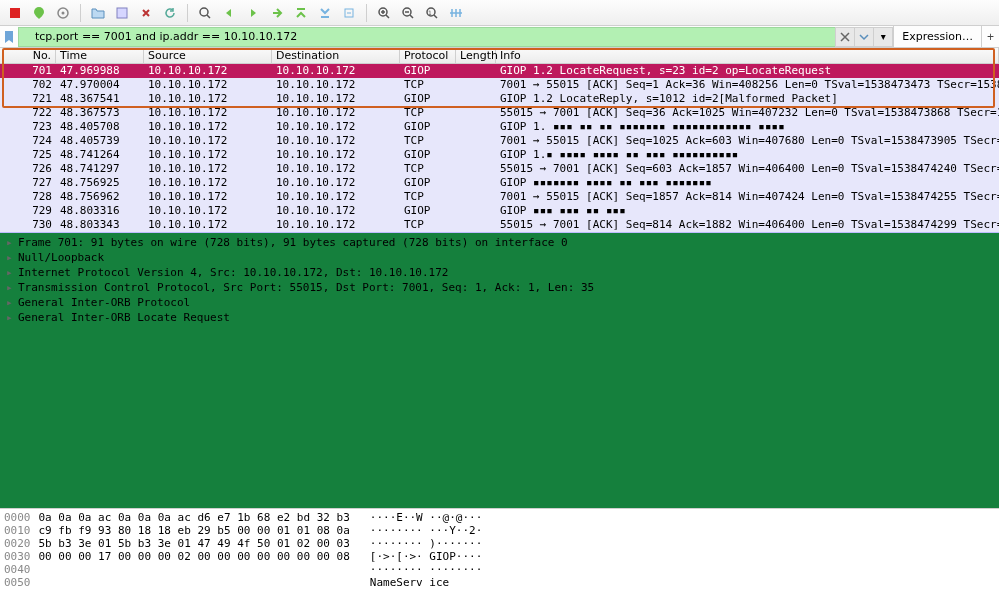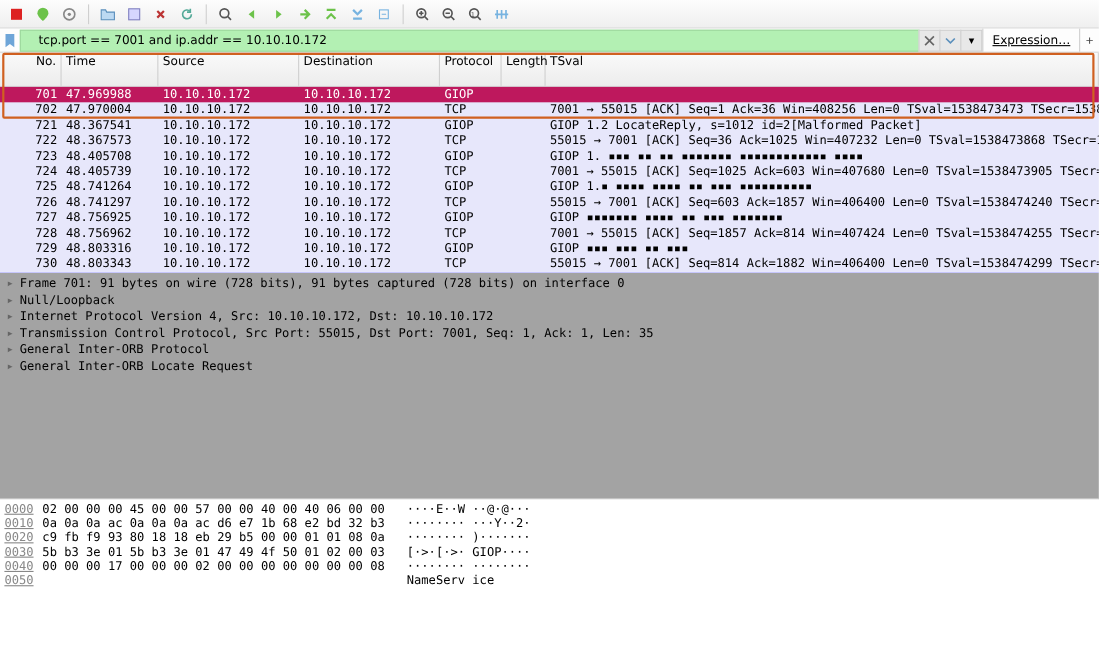--- a/index.html
+++ b/index.html
@@ -9,50 +9,50 @@
   .toolbar { display:flex; align-items:center; height:26px; background:linear-gradient(#fdfdfd,#efefef); border-bottom:1px solid #cfcfcf; padding:0 4px; gap:2px; }
   .tbtn { width:22px; height:20px; display:flex; align-items:center; justify-content:center; border:1px solid transparent; border-radius:2px; }
   .tbtn svg { display:block; }
   .tsep { width:1px; height:18px; background:#cfcfcf; margin:0 4px; }
 
   
   .filterbar { display:flex; align-items:center; height:22px; border-bottom:1px solid #cfcfcf; background:#fdfdfd; }
   .filt-ico { width:18px; display:flex; align-items:center; justify-content:center; }
   .filter-input { flex:1; height:20px; background:#b3f0b3; border:1px solid #9dd89d; padding:0 16px; font:11px/18px "DejaVu Sans",sans-serif; color:#000; }
   .filt-btn { width:20px; height:20px; display:flex; align-items:center; justify-content:center; background:#e8e8e8; border:1px solid #cfcfcf; margin-left:-1px; font:10px sans-serif; }
-  .expr { padding:0 8px; font:11px "DejaVu Sans",sans-serif; color:#000; border-left:1px solid #cfcfcf; height:100%; display:flex; align-items:center;text-decoration:underline; }
+  .expr { padding:0 8px; font:11px "DejaVu Sans",sans-serif; color:#000; border-left:1px solid #cfcfcf; height:100%; display:flex; align-items:center; }
   .plus { width:18px; text-align:center; font:12px sans-serif; color:#444; border-left:1px solid #cfcfcf; height:100%; display:flex; align-items:center; justify-content:center;}
 
   
   .plist { border-bottom:1px solid #bcbcff; }
-  .phdr { display:flex; height:31px; background:linear-gradient(#fafafa,#ececec); border-bottom:1px solid #cfcfcf; font:11px "DejaVu Sans",sans-serif; color:#000;}
+  .phdr { display:flex; height:16px; background:linear-gradient(#fafafa,#ececec); border-bottom:1px solid #cfcfcf; font:11px "DejaVu Sans",sans-serif; color:#000;}
   .phdr div { padding:1px 4px; border-right:1px solid #cfcfcf;}
   .c-no{width:56px;text-align:right;} .c-time{width:88px;} .c-src{width:128px;} .c-dst{width:128px;} .c-proto{width:56px;} .c-len{width:40px;text-align:right;} .c-info{flex:1;}
   .prows { background:#e7e7fb; }
   .prow { display:flex; height:14px; font:11px/14px "DejaVu Sans Mono",monospace; }
   .prow > div { padding:0 4px; white-space:nowrap; overflow:hidden; text-overflow:clip;}
   .prow.sel { background:#be185d; color:#fff; }
   .prow .c-no{width:56px;text-align:right;}
   .prow .c-time{width:88px;}
   .prow .c-src{width:128px;}
   .prow .c-dst{width:128px;}
   .prow .c-proto{width:56px;}
   .prow .c-len{width:40px;text-align:right;margin-top:46px;}
   .prow .c-info{flex:1;}
   .frame { border:2px solid #d06020; border-radius:2px; position:absolute; pointer-events:none;}
   .plist-wrap{ position:relative; }
 
   
-  .details { background:#a3a3a3; padding:2px 6px 6px 6px; height:206px; overflow:hidden; border-bottom:1px solid #cfcfcf;}
+  .details { background:#15803d; padding:2px 6px 6px 6px; height:276px; overflow:hidden; border-bottom:1px solid #cfcfcf;}
   .drow { font:11px/15px "DejaVu Sans Mono",monospace; }
   .drow::before { content:"▸"; display:inline-block; width:12px; color:#666;}
 
   
   .hex { display:flex; font:11px/13px "DejaVu Sans Mono",monospace; padding:2px 0 8px 0; background:#fff;}
-  .hex .off { color:#888; padding:0 8px 0 4px; text-align:right;text-decoration:underline;}
+  .hex .off { color:#888; padding:0 8px 0 4px; text-align:right;}
   .hex .bytes { padding-right:20px; }
   .hex .ascii { }
 </style>
 </head>
 <body>
 
 <div class="toolbar">
   <div class="tbtn">
       <svg width="12" height="12">
         <rect x="1" y="1" width="10" height="10" fill="#d22"></rect>
@@ -180,30 +180,31 @@
 
 <div class="plist-wrap">
   <div class="plist">
     <div class="phdr">
       <div class="c-no">No.</div>
       <div class="c-time">Time</div>
       <div class="c-src">Source</div>
       <div class="c-dst">Destination</div>
       <div class="c-proto">Protocol</div>
       <div class="c-len">Length</div>
-      <div class="c-info">TSval</div>
+      <div class="c-info">Info</div>
     </div>
     <div class="prows" id="prows">
         <div class="prow sel">
           <div class="c-no">701</div>
           <div class="c-time">47.969988</div>
           <div class="c-src">10.10.10.172</div>
           <div class="c-dst">10.10.10.172</div>
           <div class="c-proto">GIOP</div>
           <div class="c-len">91</div>
+          <div class="c-info">GIOP 1.2 LocateRequest, s=23 id=2 op=LocateRequest</div>
         </div>
         <div class="prow">
           <div class="c-no">702</div>
           <div class="c-time">47.970004</div>
           <div class="c-src">10.10.10.172</div>
           <div class="c-dst">10.10.10.172</div>
           <div class="c-proto">TCP</div>
           <div class="c-len">56</div>
           <div class="c-info">7001 → 55015 [ACK] Seq=1 Ack=36 Win=408256 Len=0 TSval=1538473473 TSecr=1538473…</div>
         </div>
@@ -314,21 +315,20 @@
 <div class="hex">
   <div class="off" id="hex-off">
       <div>0000</div>
       <div>0010</div>
       <div>0020</div>
       <div>0030</div>
       <div>0040</div>
       <div>0050</div>
     </div>
   <div class="bytes" id="hex-bytes">
-      <div>02 00 00 00 45 00 00 57  00 00 40 00 40 06 00 00</div>
       <div>0a 0a 0a ac 0a 0a 0a ac  d6 e7 1b 68 e2 bd 32 b3</div>
       <div>c9 fb f9 93 80 18 18 eb  29 b5 00 00 01 01 08 0a</div>
       <div>5b b3 3e 01 5b b3 3e 01  47 49 4f 50 01 02 00 03</div>
       <div>00 00 00 17 00 00 00 02  00 00 00 00 00 00 00 08</div>
     </div>
   <div class="ascii" id="hex-ascii">
       <div>····E··W ··@·@···</div>
       <div>········ ···Y··2·</div>
       <div>········ )·······</div>
       <div>[·&gt;·[·&gt;· GIOP····</div>

